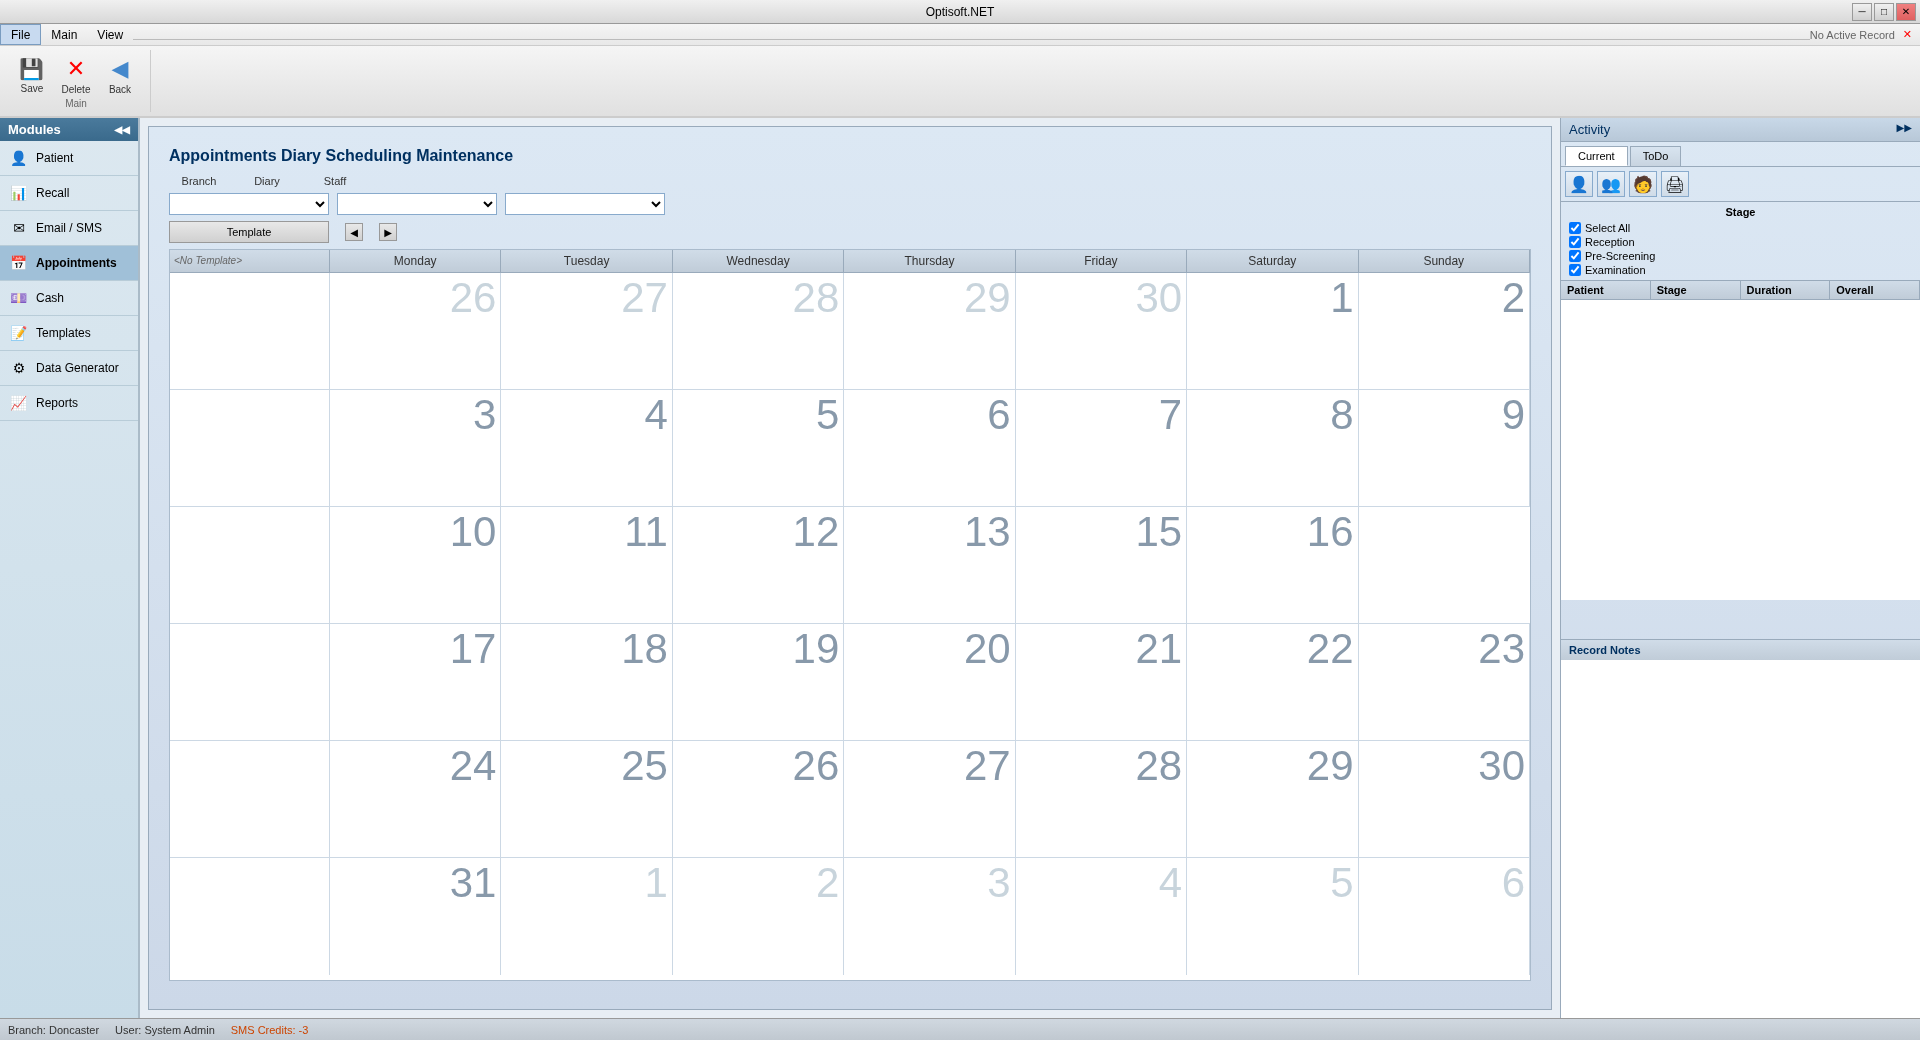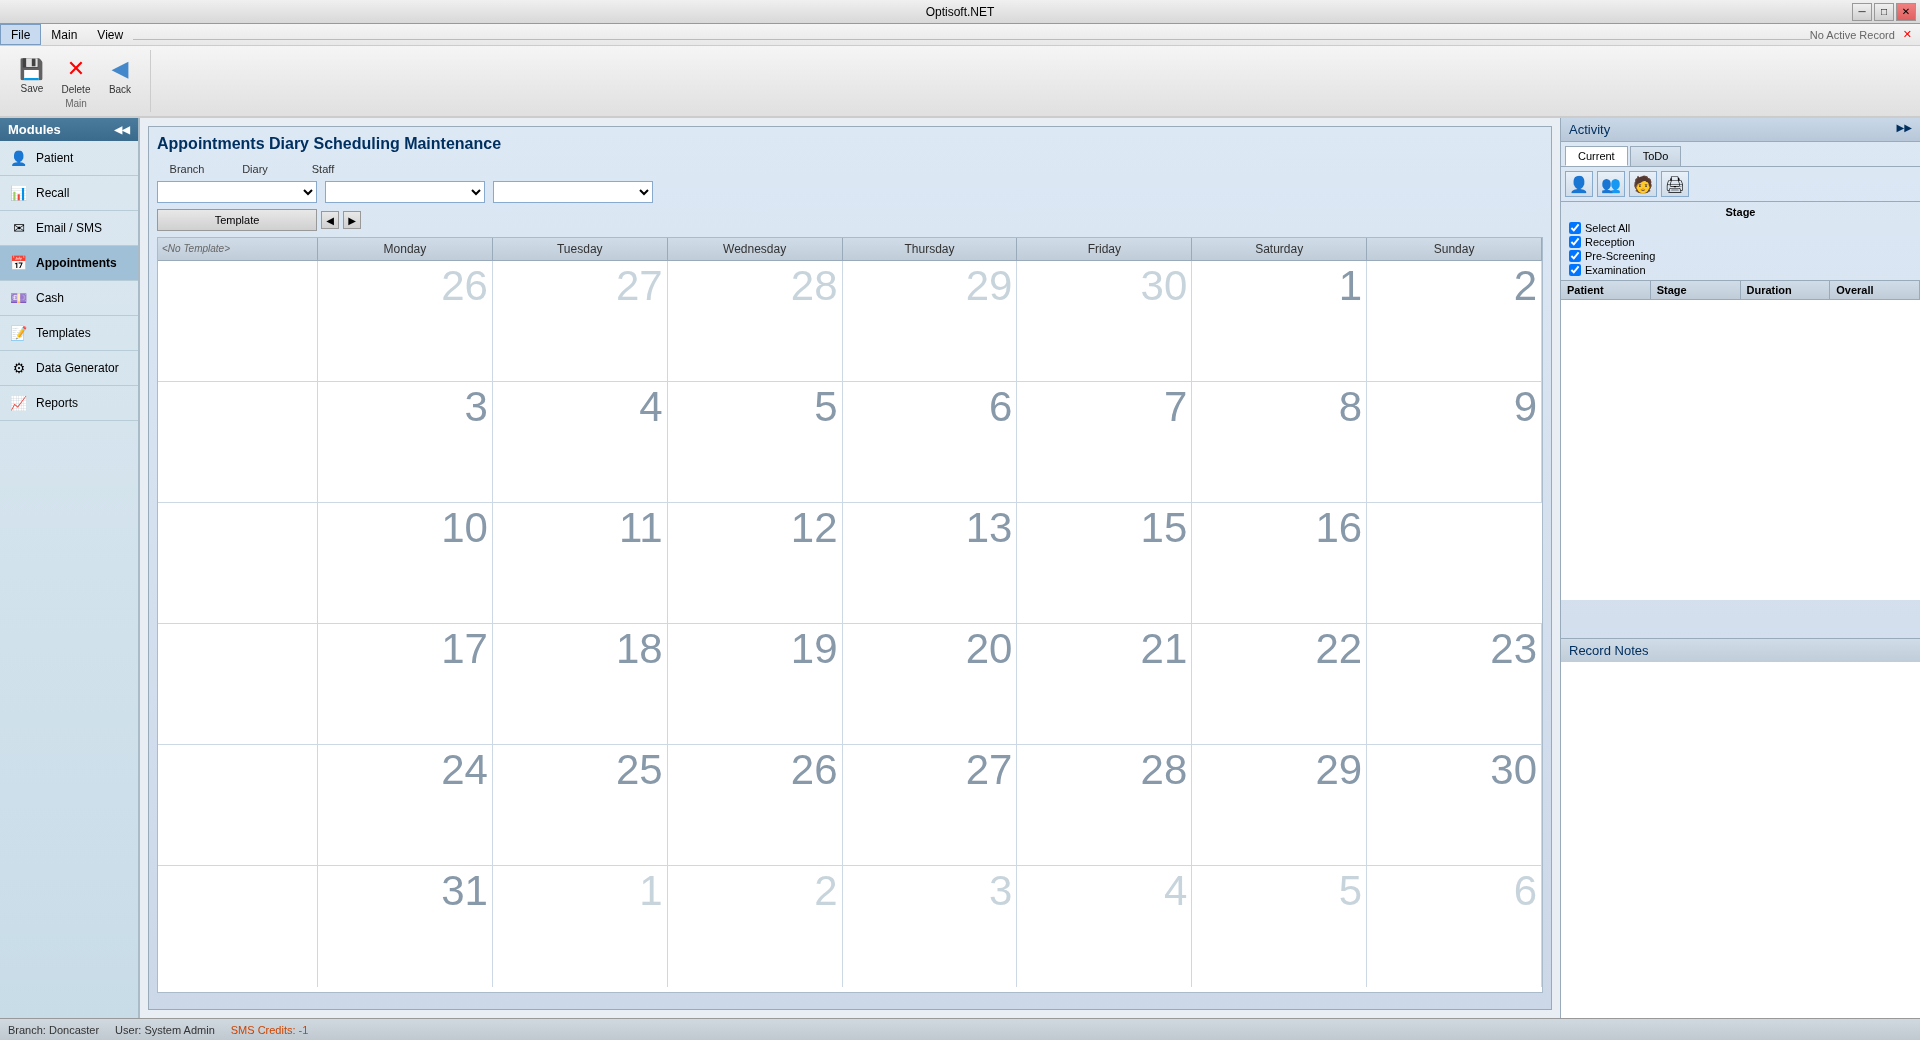--- a/index.html
+++ b/index.html
@@ -149,21 +149,21 @@
     .content-area {
       flex: 1;
       background: #e8eef4;
       padding: 8px;
       overflow: hidden;
     }
     .main-panel {
       background: linear-gradient(to bottom, #dce8f4, #ccd8e8);
       border: 1px solid #99aabb;
       height: 100%;
-      padding: 8px;
+      padding: 20px;
     }
     .panel-title {
       font-size: 16px;
       font-weight: bold;
       color: #003060;
       margin-bottom: 10px;
     }
 
     
     .form-row {
@@ -185,21 +185,21 @@
       font-size: 11px;
       padding: 1px 4px;
     }
     .form-select-branch { width: 160px; }
     .form-select-diary { width: 160px; }
     .form-select-staff { width: 160px; }
 
     .template-row {
       display: flex;
       align-items: center;
-      gap: 4px;
+      gap: 16px;
       margin-bottom: 6px;
     }
     .template-btn {
       width: 160px;
       height: 22px;
       background: linear-gradient(to bottom, #e8e8e8, #d0d0d0);
       border: 1px solid #999;
       font-size: 11px;
       cursor: pointer;
     }
@@ -355,22 +355,22 @@
       font-weight: bold;
       border-right: 1px solid #99aabb;
     }
     .activity-table-body {
       background: white;
       height: 300px;
     }
 
     .record-notes {
       padding: 4px 8px;
-      font-size: 13px;
-      font-weight: normal;
+      font-size: 11px;
+      font-weight: bold;
       color: #003060;
       border-top: 1px solid #99aabb;
       background: linear-gradient(to bottom, #d0dce8, #c0ccd8);
     }
     .record-notes-body {
       flex: 1;
       background: white;
       min-height: 60px;
     }
   </style>
@@ -702,14 +702,14 @@
 
     <div class="record-notes">Record Notes</div>
     <div class="record-notes-body"></div>
   </div>
 
 </div>
 
 <div class="status-bar">
   <span>Branch: Doncaster</span>
   <span>User: System Admin</span>
-  <span class="status-sms">SMS Credits: -1</span>
+  <span class="status-sms">SMS Credits: -3</span>
 </div>
 
 </body></html>

